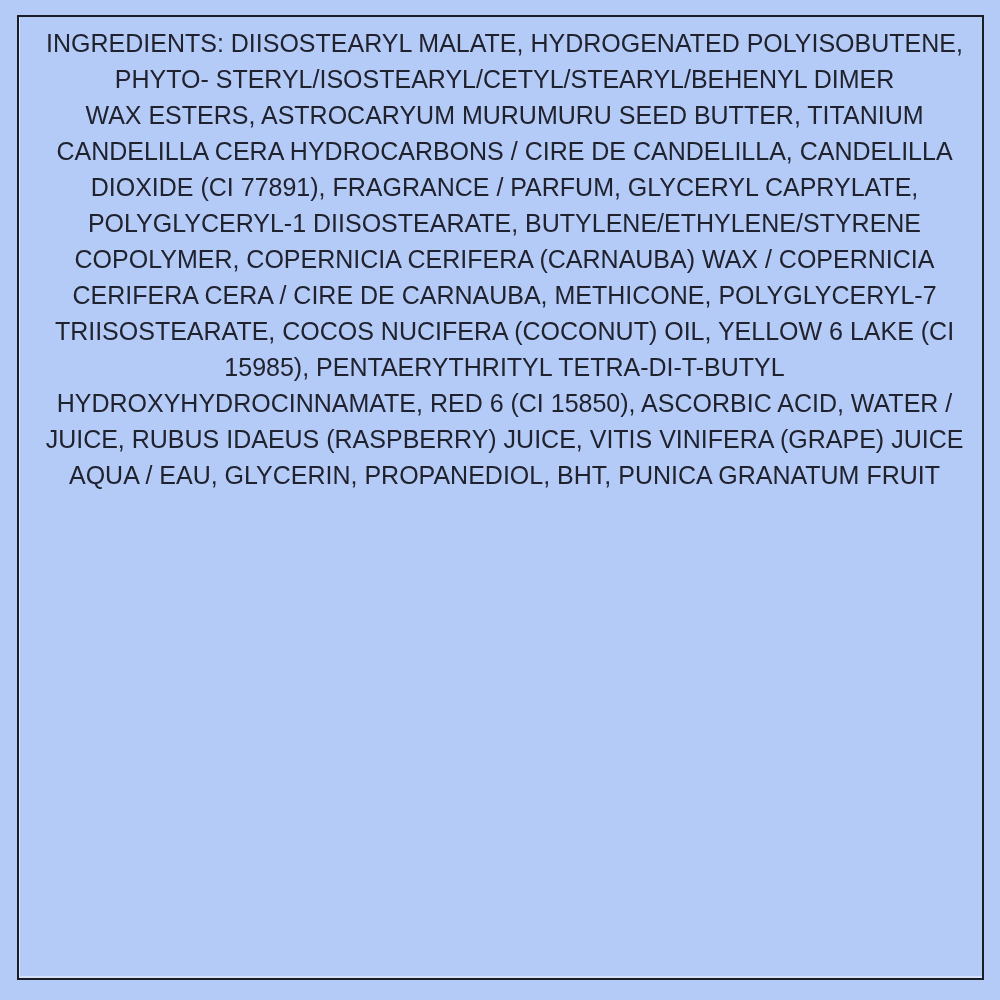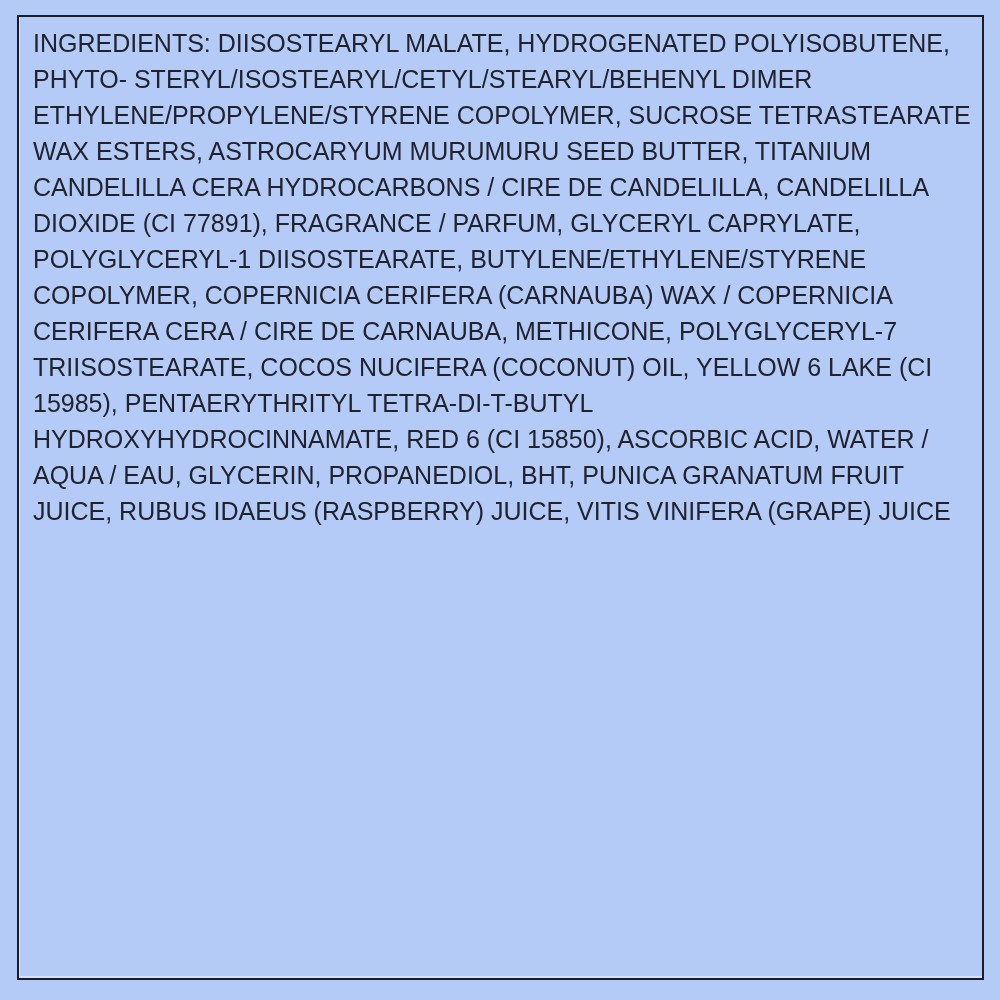--- a/index.html
+++ b/index.html
@@ -29,35 +29,35 @@
     left: 14px;
     top: 8px;
     right: 6px;
     color: var(--text, #20222e);
     font-size: 25px;
     line-height: 36px;
     letter-spacing: 0px;
   }
   .text-line {
     white-space: nowrap;
+    text-align: center;
   }
 </style>
 </head>
 <body>
 
 <div class="label-frame">
   <div class="text-block">
       <div class="text-line">INGREDIENTS: DIISOSTEARYL MALATE, HYDROGENATED POLYISOBUTENE,</div>
       <div class="text-line">PHYTO- STERYL/ISOSTEARYL/CETYL/STEARYL/BEHENYL DIMER</div>
-      <div class="text-line">ETHYLENE/PROPYLENE/STYRENE COPOLYMER, SUCROSE TETRASTEARATE</div>
       <div class="text-line">WAX ESTERS, ASTROCARYUM MURUMURU SEED BUTTER, TITANIUM</div>
       <div class="text-line">CANDELILLA CERA HYDROCARBONS / CIRE DE CANDELILLA, CANDELILLA</div>
       <div class="text-line">DIOXIDE (CI 77891), FRAGRANCE / PARFUM, GLYCERYL CAPRYLATE,</div>
       <div class="text-line">POLYGLYCERYL-1 DIISOSTEARATE, BUTYLENE/ETHYLENE/STYRENE</div>
       <div class="text-line">COPOLYMER, COPERNICIA CERIFERA (CARNAUBA) WAX / COPERNICIA</div>
       <div class="text-line">CERIFERA CERA / CIRE DE CARNAUBA, METHICONE, POLYGLYCERYL-7</div>
       <div class="text-line">TRIISOSTEARATE, COCOS NUCIFERA (COCONUT) OIL, YELLOW 6 LAKE (CI</div>
       <div class="text-line">15985), PENTAERYTHRITYL TETRA-DI-T-BUTYL</div>
       <div class="text-line">HYDROXYHYDROCINNAMATE, RED 6 (CI 15850), ASCORBIC ACID, WATER /</div>
+      <div class="text-line">JUICE, RUBUS IDAEUS (RASPBERRY) JUICE, VITIS VINIFERA (GRAPE) JUICE</div>
       <div class="text-line">AQUA / EAU, GLYCERIN, PROPANEDIOL, BHT, PUNICA GRANATUM FRUIT</div>
-      <div class="text-line">JUICE, RUBUS IDAEUS (RASPBERRY) JUICE, VITIS VINIFERA (GRAPE) JUICE</div>
     </div>
 </div>
 
 </body></html>

